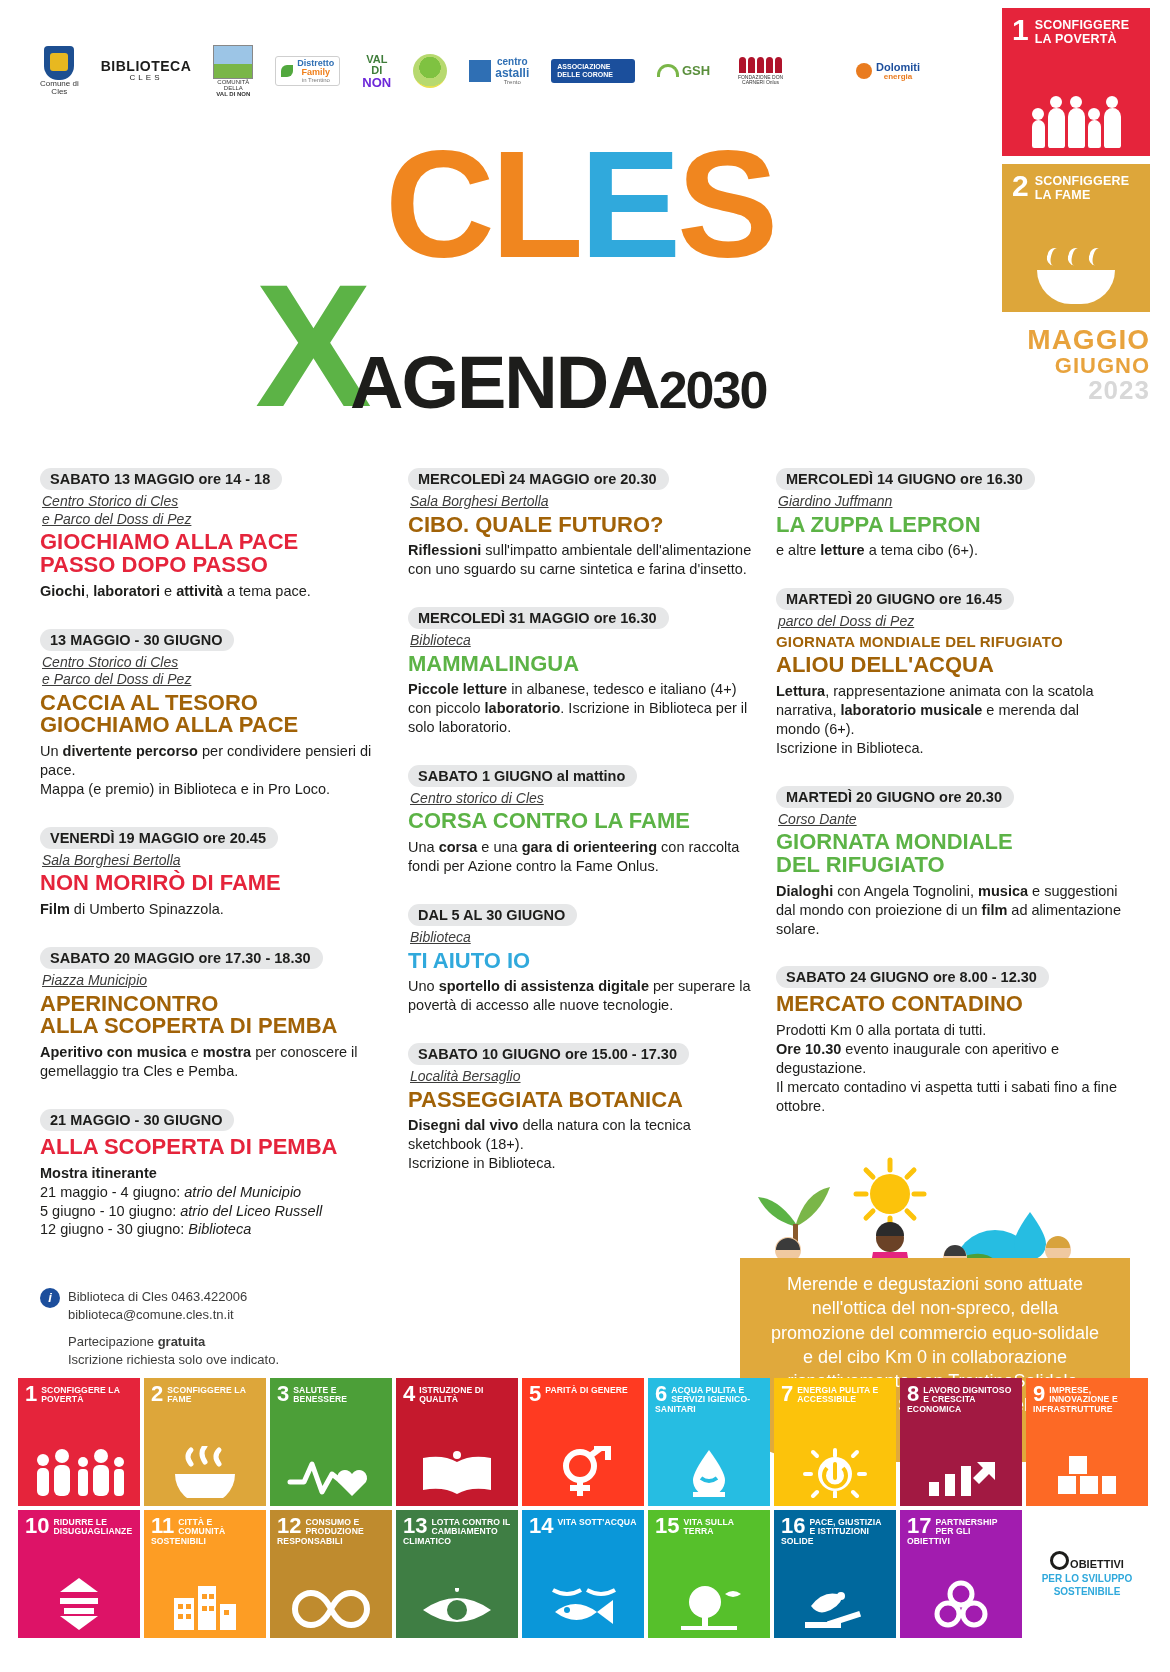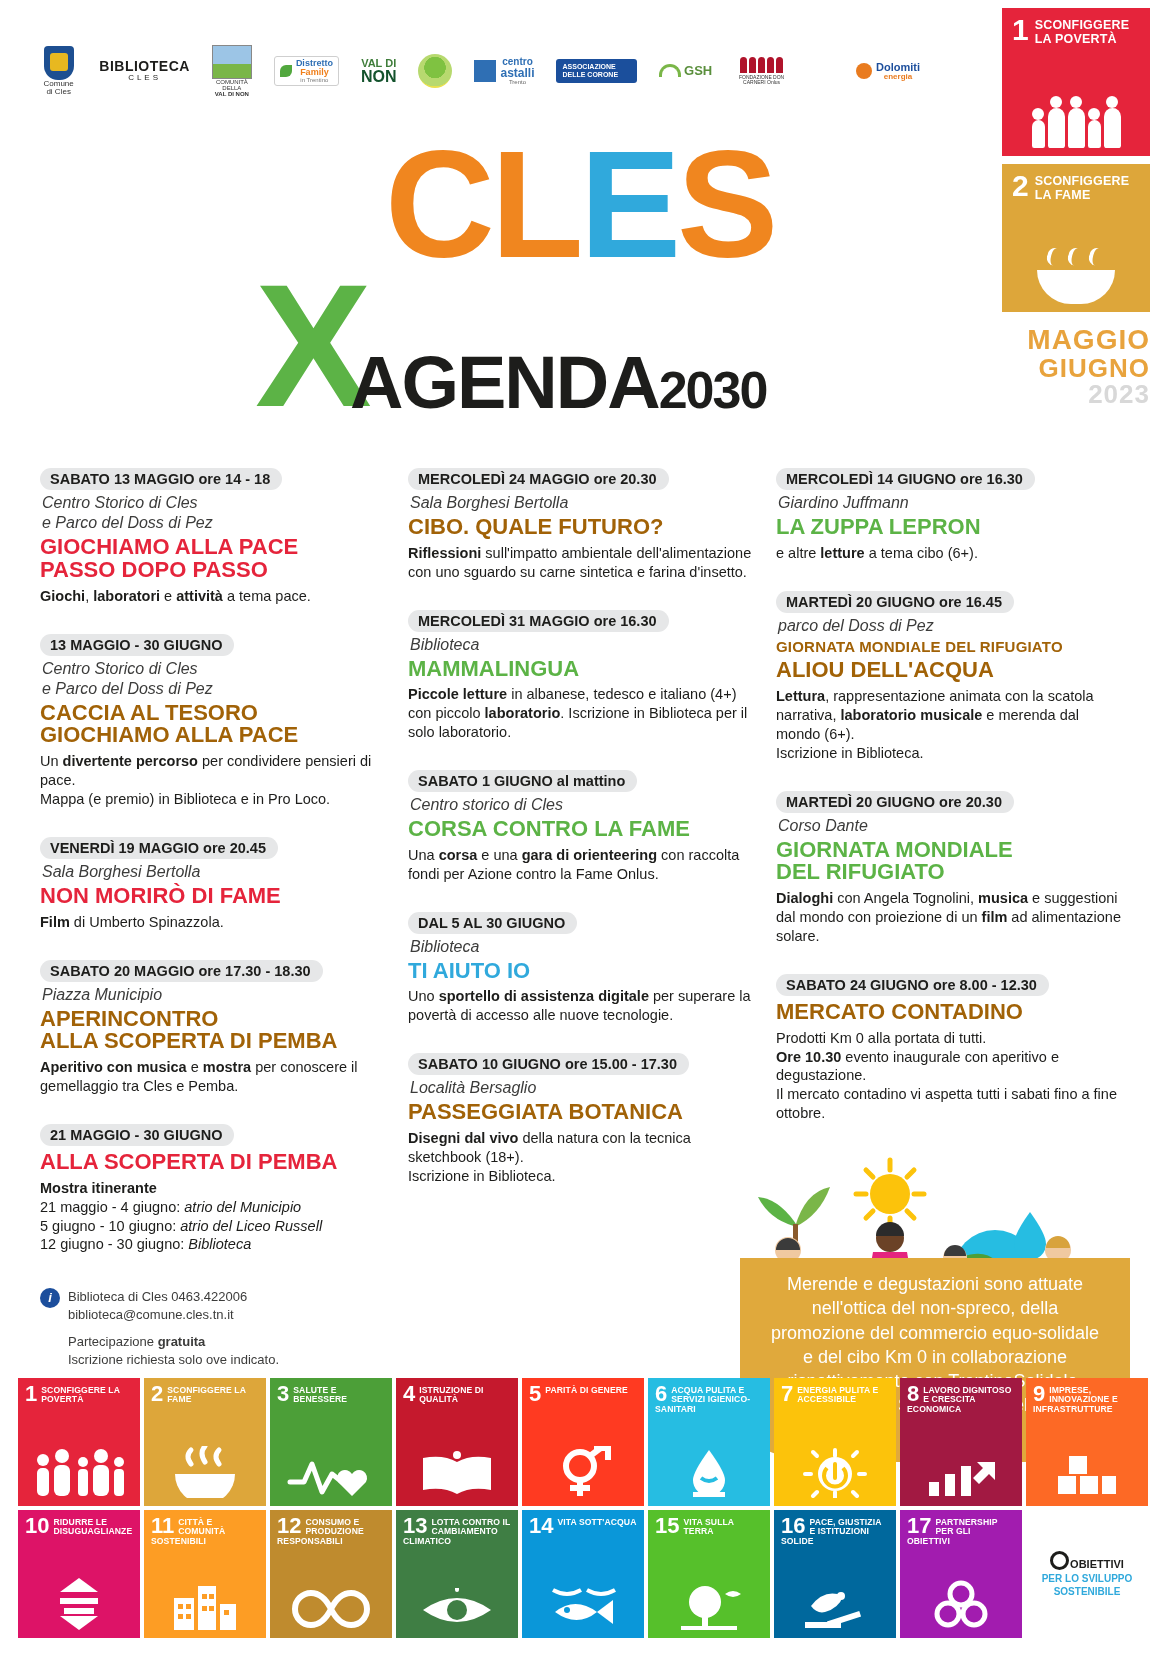--- a/index.html
+++ b/index.html
@@ -20,21 +20,21 @@
   .logo-cles .shield{width:30px;height:34px;background:#1d4f91;border-radius:4px 4px 14px 14px;position:relative;}
   .logo-cles .shield:after{content:"";position:absolute;left:6px;top:7px;width:18px;height:18px;background:#e8b820;border-radius:3px;}
   .logo-biblio{font-weight:bold;font-size:14px;color:#1d1d1b;letter-spacing:.5px;}
   .logo-biblio small{display:block;font-size:8px;font-weight:normal;letter-spacing:3px;text-align:center;}
   .logo-comunita .c-img{width:38px;height:32px;background:linear-gradient(#9cc5e6 55%,#7ab648 55%);border:1px solid #888;}
   .logo-family .box{background:#ffffff;border:1px solid #cfcfcf;padding:2px 5px;border-radius:3px;display:flex;align-items:center;gap:4px;}
   .logo-family .leaf{width:12px;height:12px;background:#52a83e;border-radius:50% 0 50% 0;}
   .logo-family .txt{font-size:9px;font-weight:bold;color:#2f6fb4;line-height:1;}
   .logo-family .txt i{display:block;font-style:normal;font-size:6px;color:#777;font-weight:normal;}
   .logo-valnon{font-size:11px;font-weight:bold;color:#3f7d3a;line-height:1;}
-  .logo-valnon b{display:block;color:#14532d;font-size:16px;}
+  .logo-valnon b{display:block;color:#6d28d9;font-size:13px;}
   .logo-tree .circle{width:34px;height:34px;border-radius:50%;background:radial-gradient(circle at 50% 40%, #7fc241 0 40%, #b7d96f 41% 70%, #e8e04e 71% 100%);}
   .logo-astalli .box{display:flex;align-items:center;gap:4px;}
   .logo-astalli .sq{width:22px;height:22px;background:#2f6fb4;}
   .logo-astalli .t{font-size:10px;color:#2f6fb4;font-weight:bold;line-height:1;}
   .logo-astalli .t i{display:block;font-style:normal;font-size:6px;color:#666;font-weight:normal;}
   .logo-corone .box{background:#1b4f9c;color:#fff;font-size:7px;font-weight:bold;padding:4px 6px;border-radius:3px;line-height:1.1;text-align:left;}
   .logo-gsh .g{display:flex;align-items:center;gap:3px;font-size:13px;font-weight:bold;color:#5a8f3c;}
   .logo-gsh .arc{width:16px;height:10px;border:3px solid #7ab648;border-bottom:none;border-radius:16px 16px 0 0;}
   .logo-fondazione .people{display:flex;gap:2px;}
   .logo-fondazione .p{width:7px;height:16px;background:#b0132b;border-radius:4px 4px 0 0;}
@@ -53,40 +53,40 @@
   .sdg-ico{position:absolute;left:0;right:0;bottom:8px;display:flex;align-items:flex-end;justify-content:center;gap:2px;height:62px;}
   .fam{display:flex;align-items:flex-end;gap:3px;}
   .fam .fg{width:17px;height:40px;background:#fff;border-radius:9px 9px 3px 3px;position:relative;}
   .fam .fg:before{content:"";position:absolute;left:50%;top:-12px;transform:translateX(-50%);width:12px;height:12px;background:#fff;border-radius:50%;}
   .fam .fg.small{height:28px;width:13px;}
   .bowl{width:78px;height:34px;background:#fff;border-radius:0 0 42px 42px;position:relative;}
   .steam{position:absolute;top:-22px;left:50%;transform:translateX(-50%);display:flex;gap:5px;}
   .steam span{display:block;width:12px;height:18px;border-left:4px solid #fff;border-radius:8px;transform:rotate(12deg);}
   .date-block{margin-top:14px;text-align:right;color:#e8a33d;font-weight:bold;line-height:1.02;letter-spacing:1px;}
   .date-block .m1{font-size:28px;}
-  .date-block .m2{font-size:26px;}
+  .date-block .m2{font-size:22px;}
   .date-block .y{font-size:26px;color:#d8d8d8;}
 
   
   .title-wrap{position:absolute;left:255px;top:128px;width:620px;height:300px;}
   .t-cles{position:absolute;left:130px;top:0;font-size:152px;font-weight:bold;letter-spacing:-4px;line-height:1;}
   .t-cles .c1{color:#f0861f;}
   .t-cles .c2{color:#f0861f;}
   .t-cles .c3{color:#30a9dc;}
   .t-cles .c4{color:#f0861f;}
   .t-x{position:absolute;left:0;top:130px;font-size:175px;font-weight:bold;color:#5cb346;line-height:1;}
   .t-agenda{position:absolute;left:95px;top:218px;font-size:74px;font-weight:bold;color:#1d1d1b;letter-spacing:-2px;line-height:1;}
   .t-agenda .y{font-size:52px;}
 
   
   .cols{position:absolute;left:40px;top:468px;width:1090px;display:flex;gap:18px;}
   .col{width:350px;}
   .ev{margin-bottom:28px;}
   .ev .when{display:inline-block;background:#e6e7e8;border-radius:12px;padding:3px 12px 3px 10px;font-size:14.5px;font-weight:bold;color:#1d1d1b;margin-bottom:2px;}
-  .ev .where{font-style:italic;font-size:16px;color:#3c3c3b;line-height:1.25;margin:1px 0 2px 2px;}
+  .ev .where{font-style:italic;font-size:14px;color:#3c3c3b;line-height:1.25;margin:1px 0 2px 2px;text-decoration:underline;}
   .ev .head{font-size:22px;font-weight:bold;line-height:1.04;margin:3px 0 5px 0;}
   .ev .head.pre{font-size:15px;font-weight:bold;letter-spacing:.2px;}
   .h-red{color:#e5243b;}
   .h-yellow{color:#a16207;}
   .h-green{color:#5cb346;}
   .h-blue{color:#30a9dc;}
   .ev .body{font-size:14.5px;line-height:1.3;color:#1d1d1b;}
   .ev .body b{font-weight:bold;}
   .ev .body i{font-style:italic;}
 

